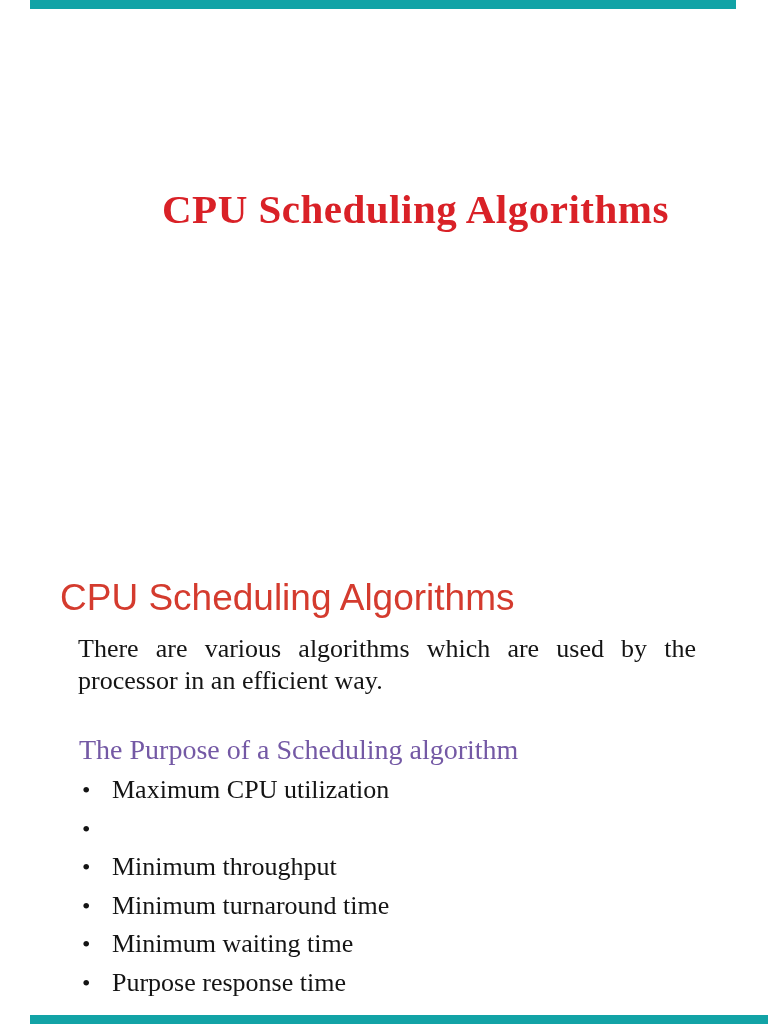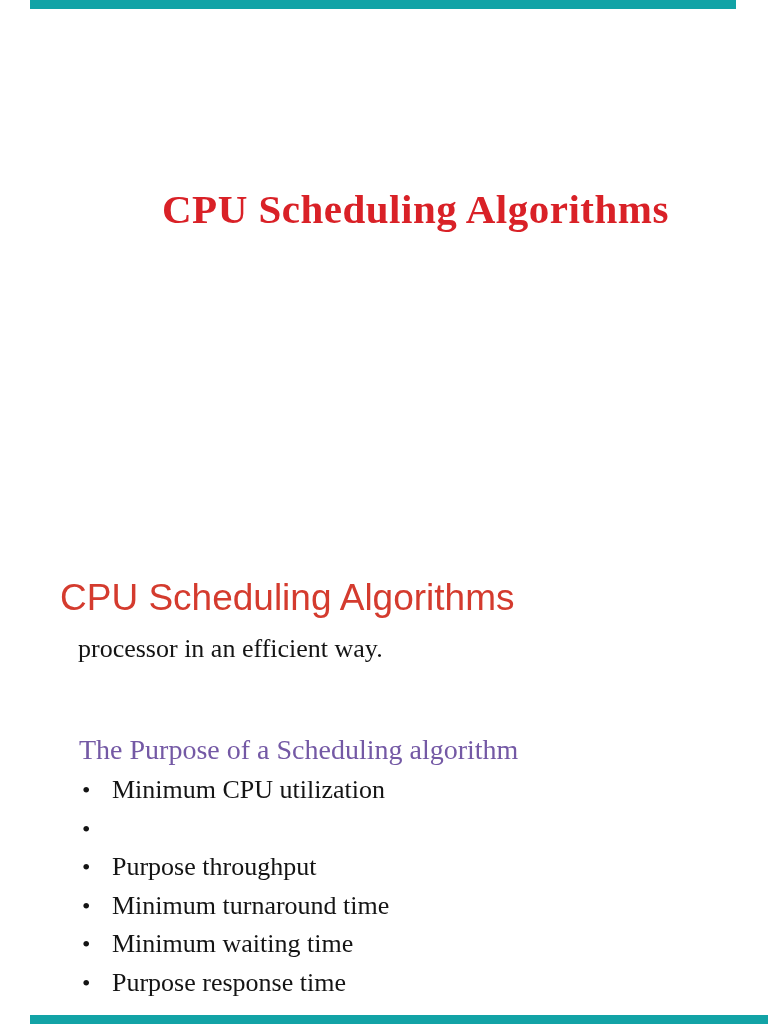--- a/index.html
+++ b/index.html
@@ -128,36 +128,37 @@
 
 <div class="page">
 
   <div class="separator-top"></div>
 
   <h1 class="slide-top-title">CPU Scheduling Algorithms</h1>
 
   <h2 class="slide-main-heading">CPU Scheduling Algorithms</h2>
 
   <div class="body-paragraph">
+    <div class="para-line">There are various algorithms which are used by the</div>
     <div class="para-line last">processor in an efficient way.</div>
   </div>
 
   <h3 class="subheading">The Purpose of a Scheduling algorithm</h3>
 
   <ul class="bullet-list">
     <li>
       <span class="bullet-dot">•</span>
-      <span>Minimum CPU utilization</span>
+      <span>Maximum CPU utilization</span>
     </li>
     <li>
       <span class="bullet-dot">•</span>
     </li>
     <li>
       <span class="bullet-dot">•</span>
-      <span>Purpose throughput</span>
+      <span>Minimum throughput</span>
     </li>
     <li>
       <span class="bullet-dot">•</span>
       <span>Minimum turnaround time</span>
     </li>
     <li>
       <span class="bullet-dot">•</span>
       <span>Minimum waiting time</span>
     </li>
     <li>

